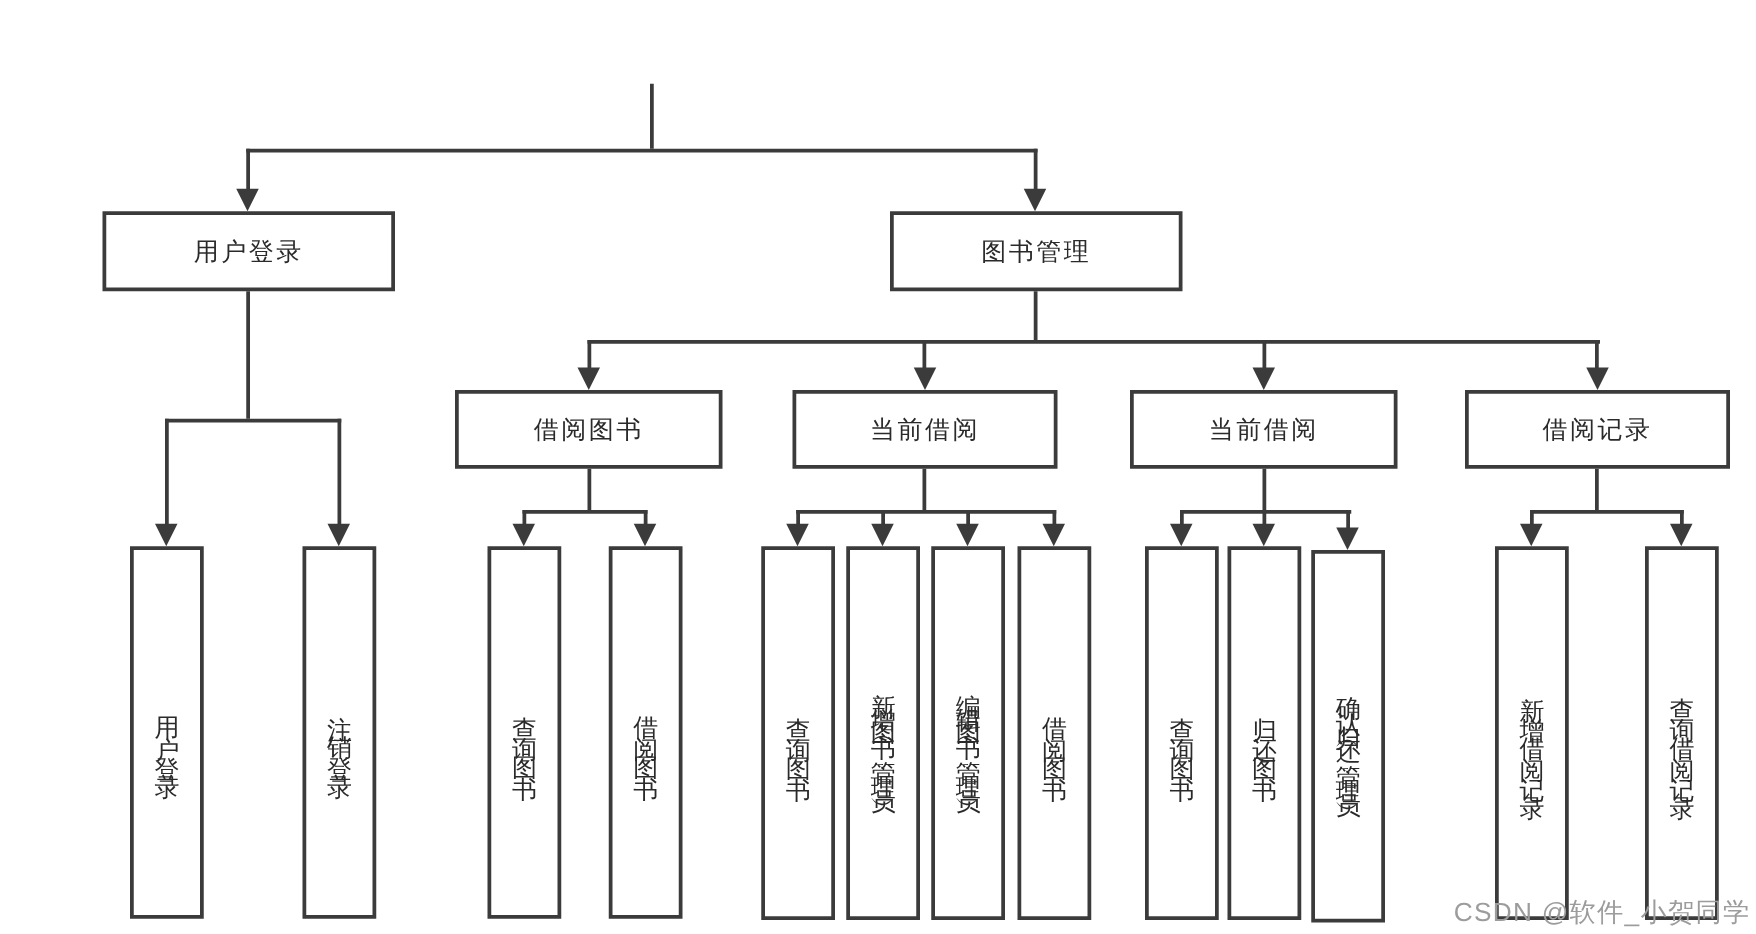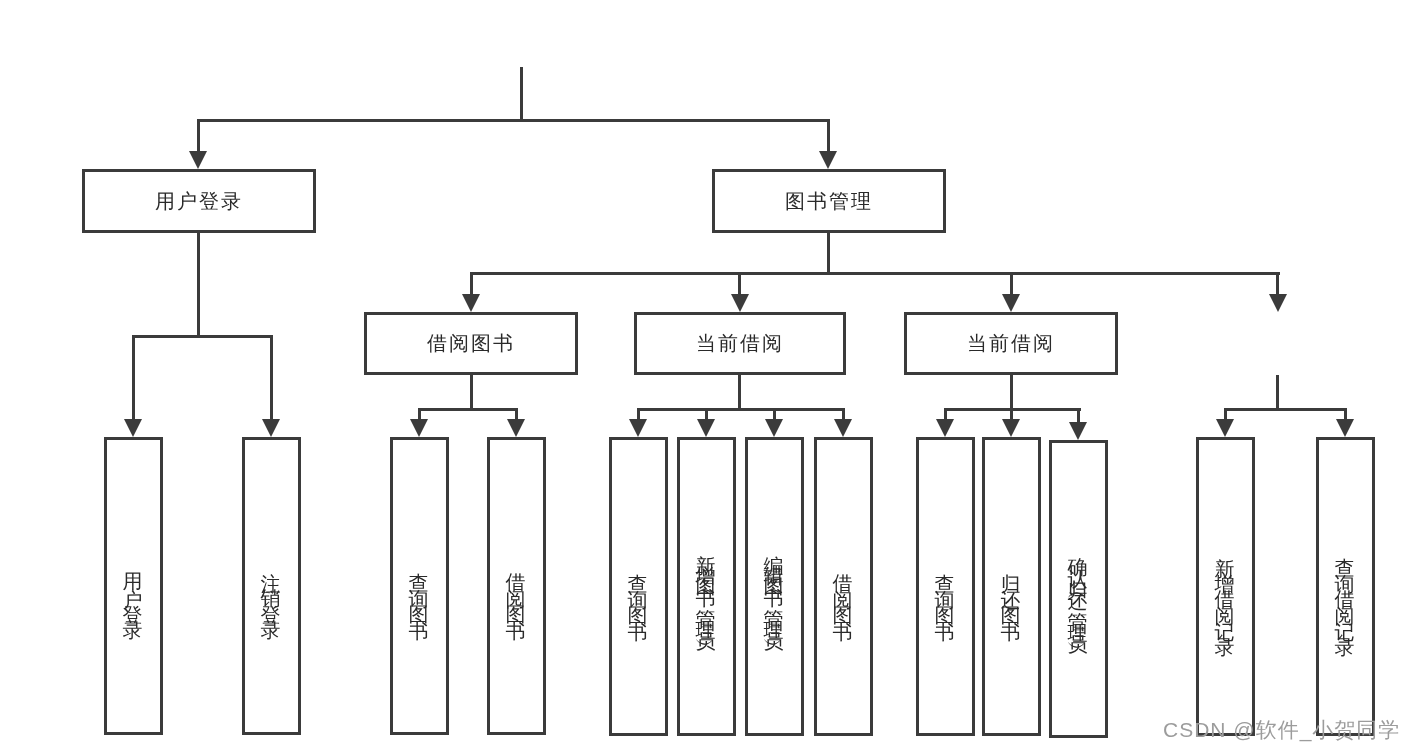--- a/index.html
+++ b/index.html
@@ -65,20 +65,21 @@
   <div class="vline" style="left:738px;top:272px;height:26px"></div>
   <div class="arrow" style="left:731px;top:294px"></div>
   <div class="vline" style="left:1010px;top:272px;height:26px"></div>
   <div class="arrow" style="left:1002px;top:294px"></div>
   <div class="vline" style="left:1276px;top:272px;height:26px"></div>
   <div class="arrow" style="left:1269px;top:294px"></div>
 
   <div class="node" style="left:364px;top:312px;width:214px;height:63px">借阅图书</div>
   <div class="node" style="left:634px;top:312px;width:212px;height:63px">当前借阅</div>
   <div class="node" style="left:904px;top:312px;width:214px;height:63px">当前借阅</div>
+  <div class="node" style="left:1172px;top:312px;width:212px;height:63px">借阅记录</div>
 
   <div class="vline" style="left:470px;top:375px;height:33px"></div>
   <div class="hline" style="left:418px;top:408px;width:100px"></div>
   <div class="vline" style="left:418px;top:408px;height:14px"></div>
   <div class="arrow" style="left:410px;top:419px"></div>
   <div class="vline" style="left:515px;top:408px;height:14px"></div>
   <div class="arrow" style="left:507px;top:419px"></div>
 
   <div class="vline" style="left:738px;top:375px;height:33px"></div>
   <div class="hline" style="left:637px;top:408px;width:208px"></div>

